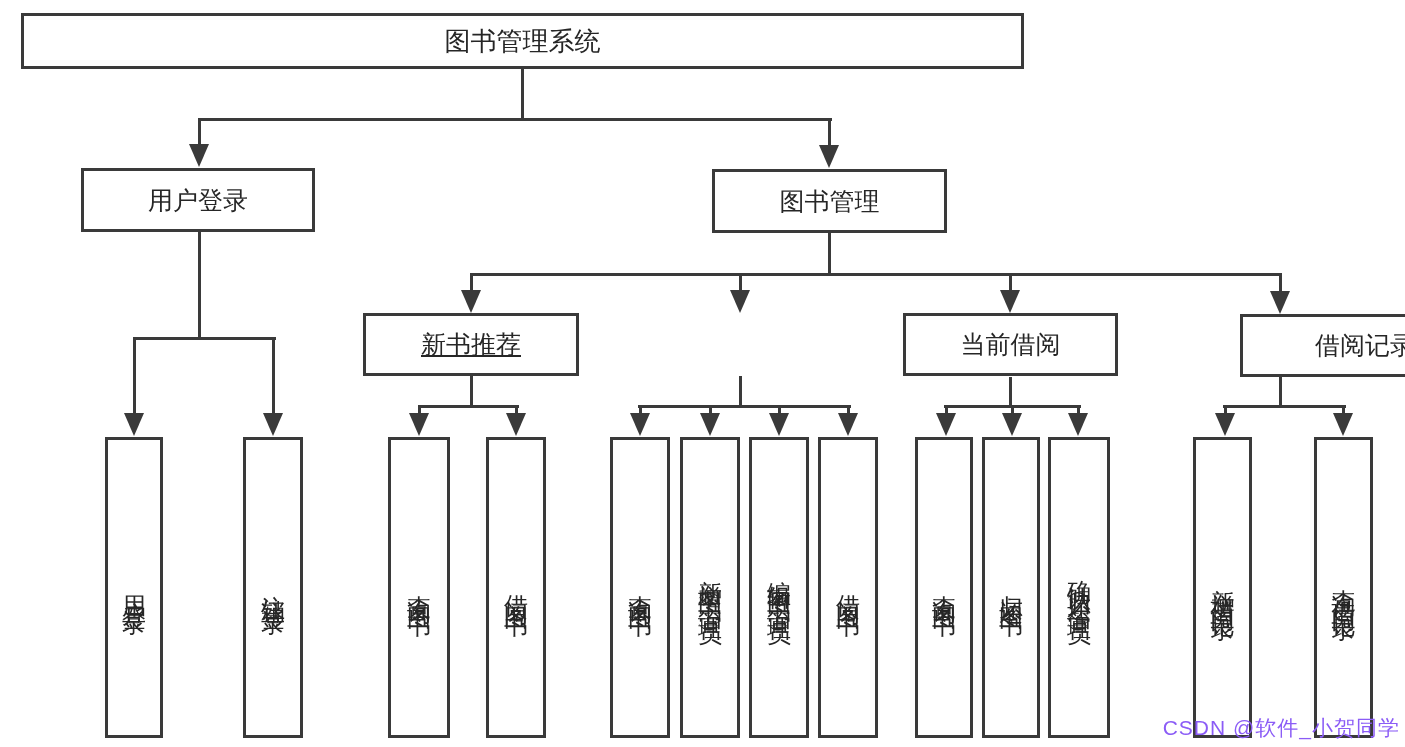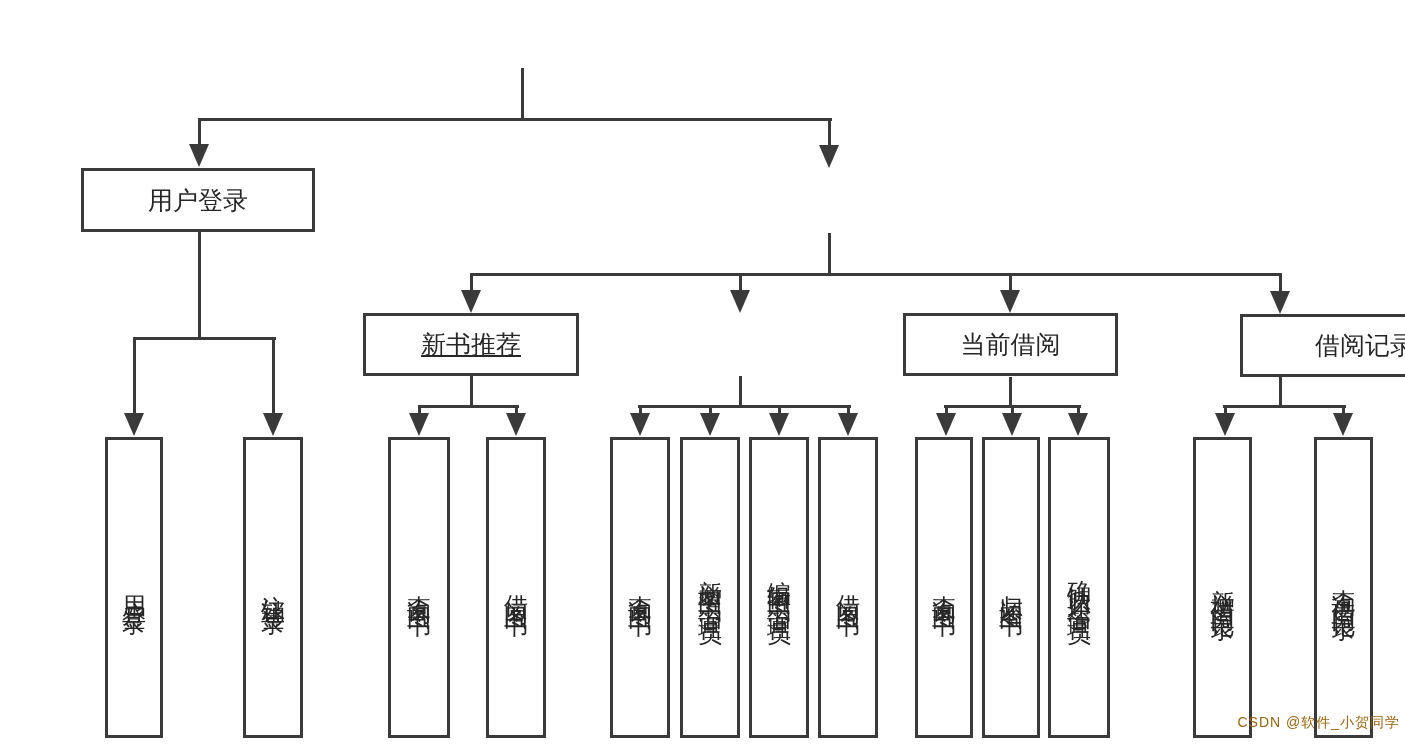--- a/index.html
+++ b/index.html
@@ -20,21 +20,21 @@
   .hline,.vline{position:absolute;background:#3a3a3a;}
   .hline{height:3px;}
   .vline{width:3px;}
   .arrow{
     position:absolute;width:0;height:0;
     border-left:10px solid transparent;border-right:10px solid transparent;
     border-top:23px solid #3a3a3a;
   }
   .watermark{
     position:absolute;top:714px;right:5px;
-    color:#a16207;font-size:14px;letter-spacing:1px;white-space:nowrap;text-align:right;
+    color:#8b5cf6;font-size:21px;letter-spacing:1px;white-space:nowrap;text-align:right;
   }
 </style>
 </head>
 <body>
 
 <div id="canvas">
 
   <div class="vline" style="left:521px;top:68px;height:52px;"></div>
   <div class="hline" style="left:198px;top:118px;width:634px;"></div>
   <div class="vline" style="left:198px;top:118px;height:28px;"></div>
@@ -87,23 +87,29 @@
   <div class="vline" style="left:1077px;top:405px;height:9px;"></div>
   <div class="arrow" style="left:1068px;top:413px;"></div>
 
   <div class="vline" style="left:1279px;top:377px;height:30px;"></div>
   <div class="hline" style="left:1223px;top:405px;width:123px;"></div>
   <div class="vline" style="left:1224px;top:405px;height:9px;"></div>
   <div class="arrow" style="left:1215px;top:413px;"></div>
   <div class="vline" style="left:1342px;top:405px;height:9px;"></div>
   <div class="arrow" style="left:1333px;top:413px;"></div>
 
+  <div class="node root" style="left:21px;top:13px;width:1003px;height:56px;">
+    <span>图书管理系统</span>
+  </div>
 
   <div class="node" style="left:81px;top:168px;width:234px;height:64px;">
     <span>用户登录</span>
+  </div>
+  <div class="node" style="left:712px;top:169px;width:235px;height:64px;">
+    <span>图书管理</span>
   </div>
 
   <div class="node" style="left:363px;top:313px;width:216px;height:63px;text-decoration:underline;">
     <span>新书推荐</span>
   </div>
   <div class="node" style="left:903px;top:313px;width:215px;height:63px;">
     <span>当前借阅</span>
   </div>
   <div class="node" style="left:1240px;top:314px;width:250px;height:63px;">
     <span>借阅记录</span>

